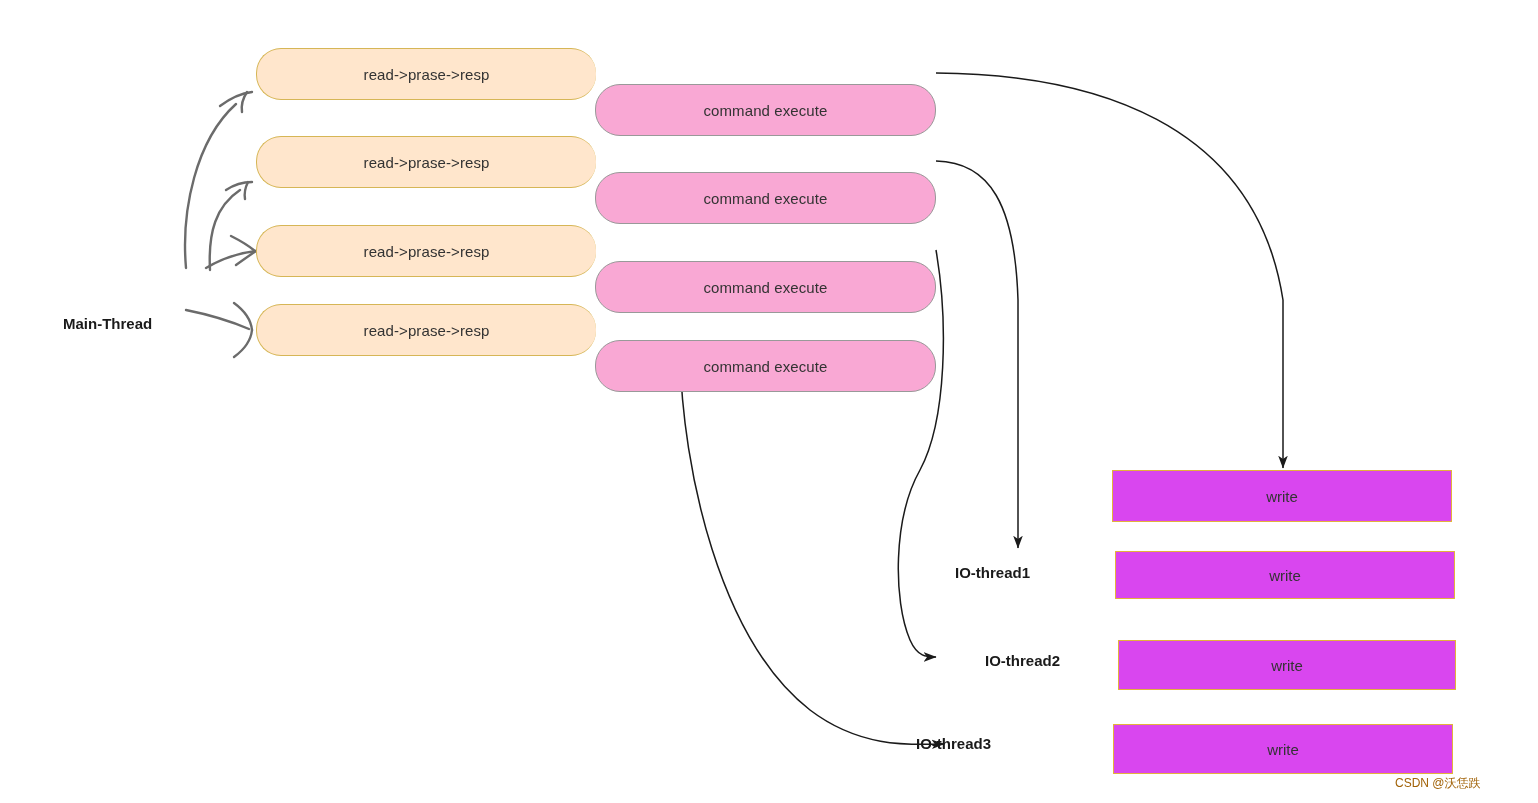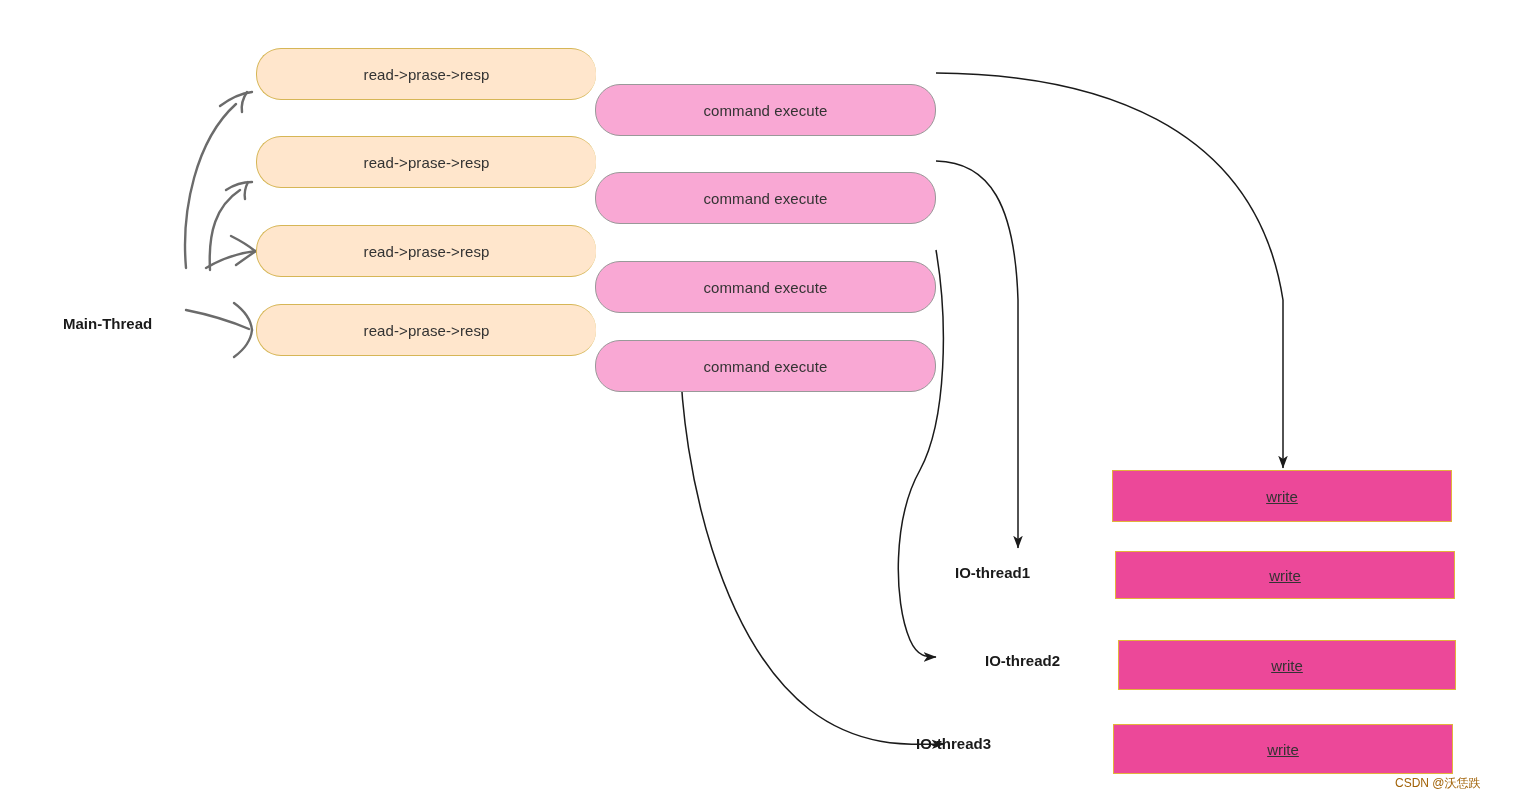--- a/index.html
+++ b/index.html
@@ -43,28 +43,27 @@
     border-right: none;
   }
   .seg-exec {
     background: #f9a8d4;
     border: 1.6px solid #999999;
     margin-top: 36px;
   }
   .write-box {
     position: absolute;
     box-sizing: border-box;
-    background: #ec4899;
+    background: #d946ef;
     border: 1.8px solid #e3b23c;
     display: flex;
     align-items: center;
     justify-content: center;
     font-size: 15px;
     color: #333333;
-    text-decoration: underline;
   }
   .io-label {
     position: absolute;
     font-size: 15px;
     font-weight: bold;
     color: #1a1a1a;
     white-space: nowrap;
   }
   .main-thread-label {
     position: absolute;

